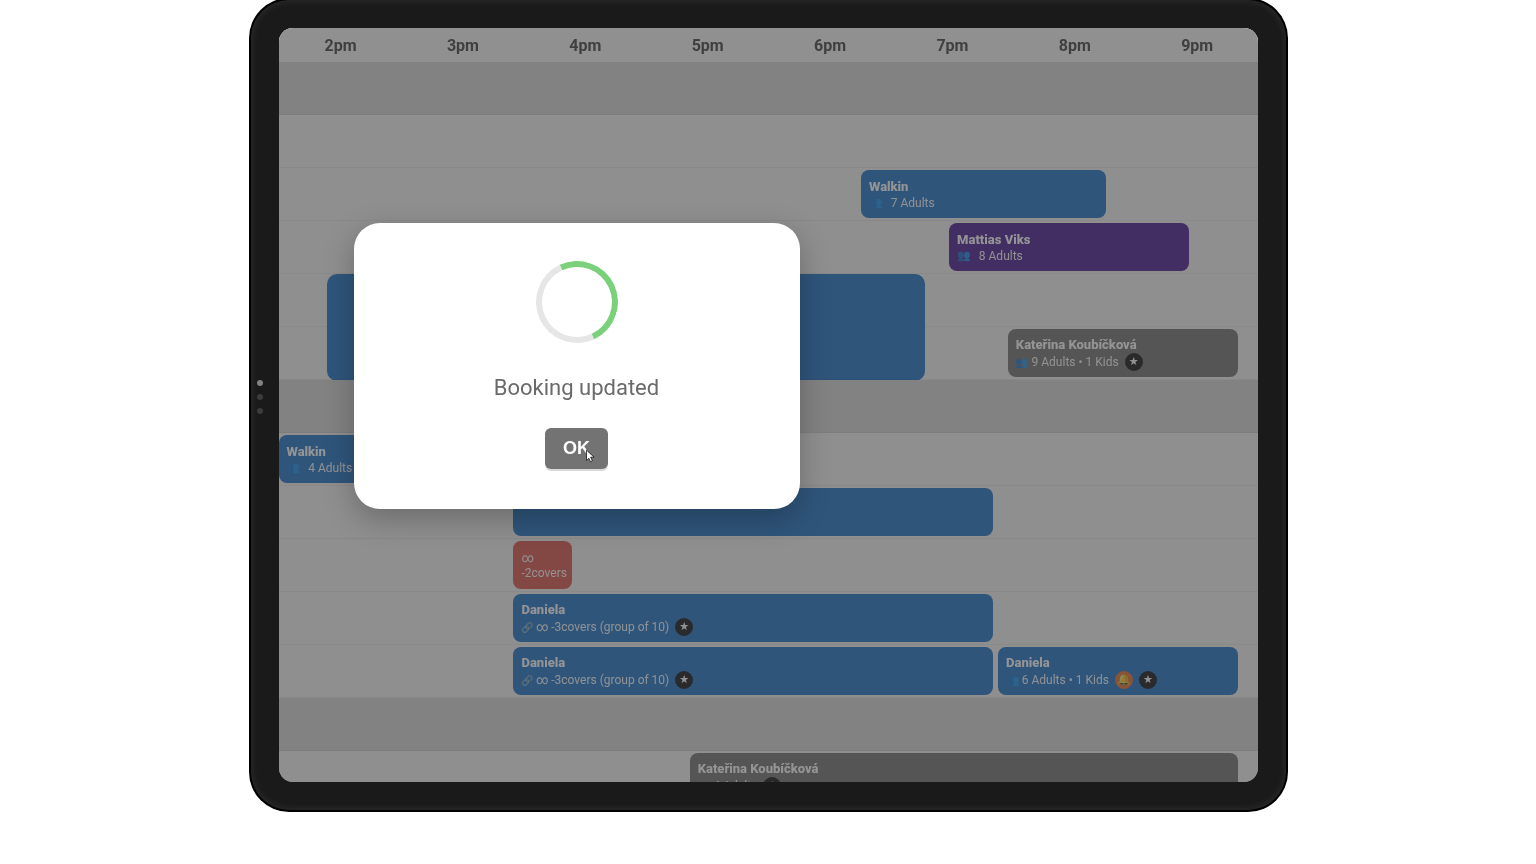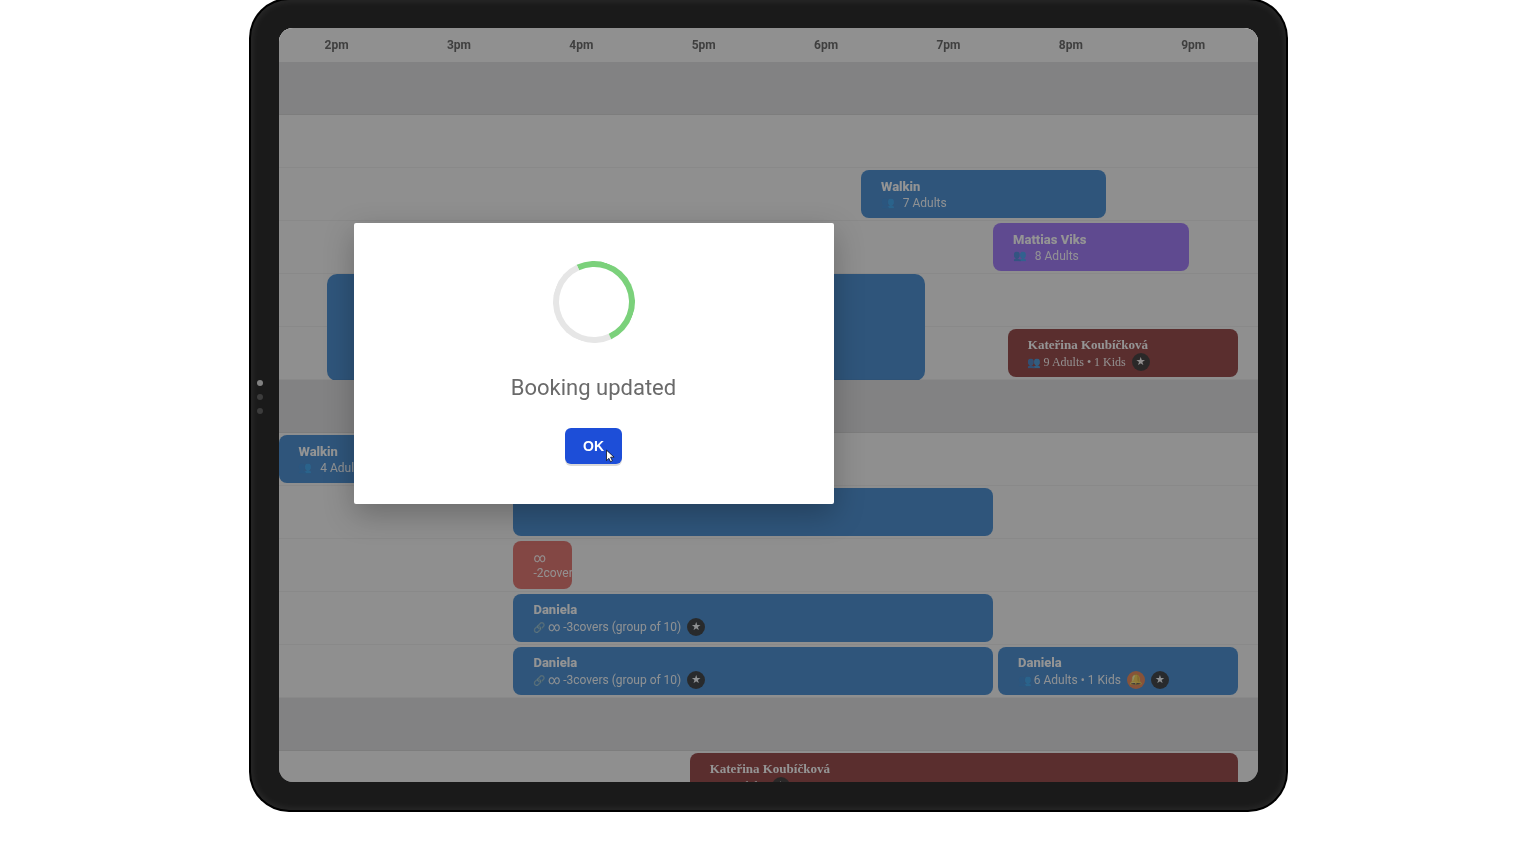--- a/index.html
+++ b/index.html
@@ -45,21 +45,21 @@
     position: relative;
   }
 
   
   .timebar {
     display: flex;
     height: 34px;
     background: #f5f5f5;
     color: #444;
     font-weight: 700;
-    font-size: 12px;
+    font-size: 16px;
   }
   .timebar div {
     flex: 1;
     display: flex;
     align-items: center;
     justify-content: flex-start;
     padding-left: 46px;
   }
   .rows { position: relative; }
   .row {
@@ -67,56 +67,56 @@
     border-bottom: 1px solid rgba(0,0,0,0.05);
     position: relative;
   }
   .row.band { background: #d7d8d9; }
 
   .event {
     position: absolute;
     top: 2px; bottom: 2px;
     border-radius: 8px;
     color: #fff;
-    padding: 4px 10px 2px 20px;
+    padding: 4px 10px 2px 8px;
     overflow: hidden;
     font-size: 13px;
     line-height: 1.25;
     display: flex;
     flex-direction: column;
     justify-content: center;
   }
   .ev-title { font-weight: 800; }
   .ev-sub { font-size: 12px; opacity: .95; display:flex; align-items:center; gap:6px;}
   .blue  { background:#1f74c7; }
-  .teal  { background:#8b5cf6;margin-left:44px; }
-  .green { background:#7f1d1d;font-family:Liberation Serif, serif; }
+  .teal  { background:#4c1d95; }
+  .green { background:#737373; }
   .red   { background:#d9544f; }
 
   .badge {
     display:inline-flex; align-items:center; justify-content:center;
     width:18px; height:18px; border-radius:50%;
     font-size:11px;
   }
   .badge.dark { background:#111; color:#fff; }
   .badge.orange { background:#f07030; color:#fff;}
 
   
   .dim {
     position: absolute; inset:0;
     background: rgba(60,60,60,0.55);
   }
 
   
   .modal {
     position: absolute;
     top: 195px; left: 75px;
-    width: 480px;
+    width: 446px;
     background: #fff;
-    border-radius: 2px;
+    border-radius: 26px;
     box-shadow: 0 10px 30px rgba(0,0,0,0.25);
     padding: 38px 20px 40px 20px;
     display: flex;
     flex-direction: column;
     align-items: center;
   }
   .spinner {
     width: 82px; height: 82px;
     border-radius: 50%;
     border: 6px solid #e6e6e6;
@@ -124,26 +124,26 @@
     border-right-color: #7bd17b;
     transform: rotate(20deg);
     margin-bottom: 32px;
   }
   .modal-text {
     color: #6a6a6a;
     font-size: 22px;
     margin-bottom: 28px;
   }
   .ok-btn {
-    background: #1d4ed8;
+    background: #737373;
     color: #fff;
     border: none;
     border-radius: 6px;
     padding: 10px 18px;
-    font-size: 14px;
+    font-size: 18px;
     font-weight: 700;
     cursor: pointer;
     box-shadow: 0 2px 0 rgba(0,0,0,0.15);
     position: relative;
   }
   .cursor {
     position: absolute;
     left: 38px; top: 18px;
     width: 14px; height: 20px;
     color: #000;

